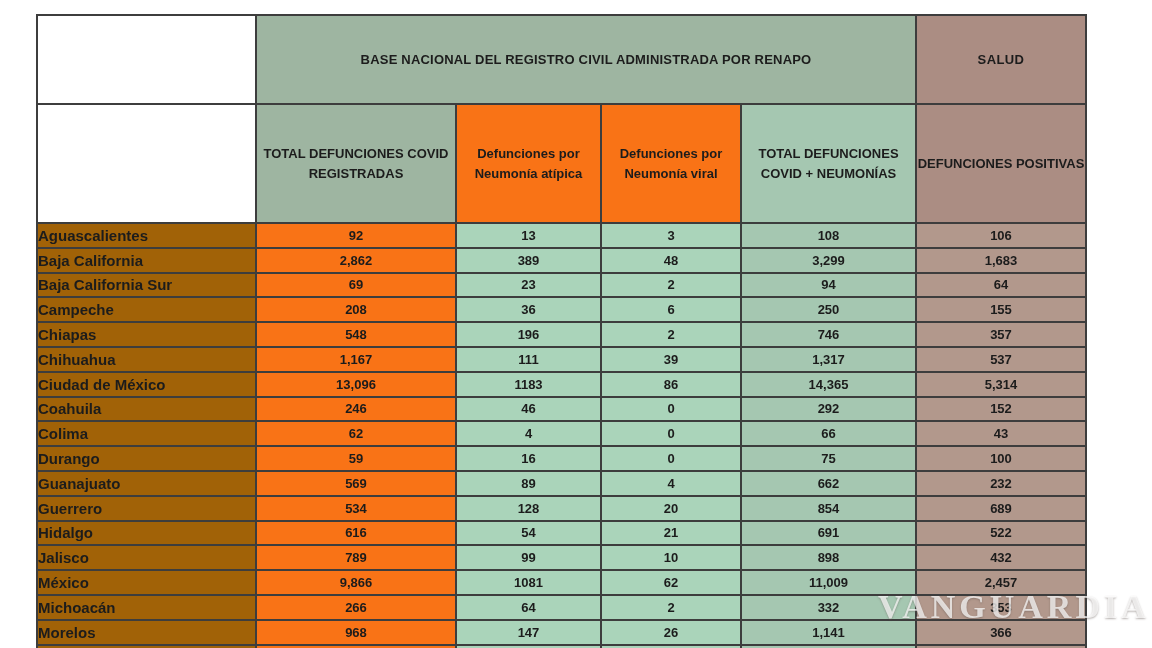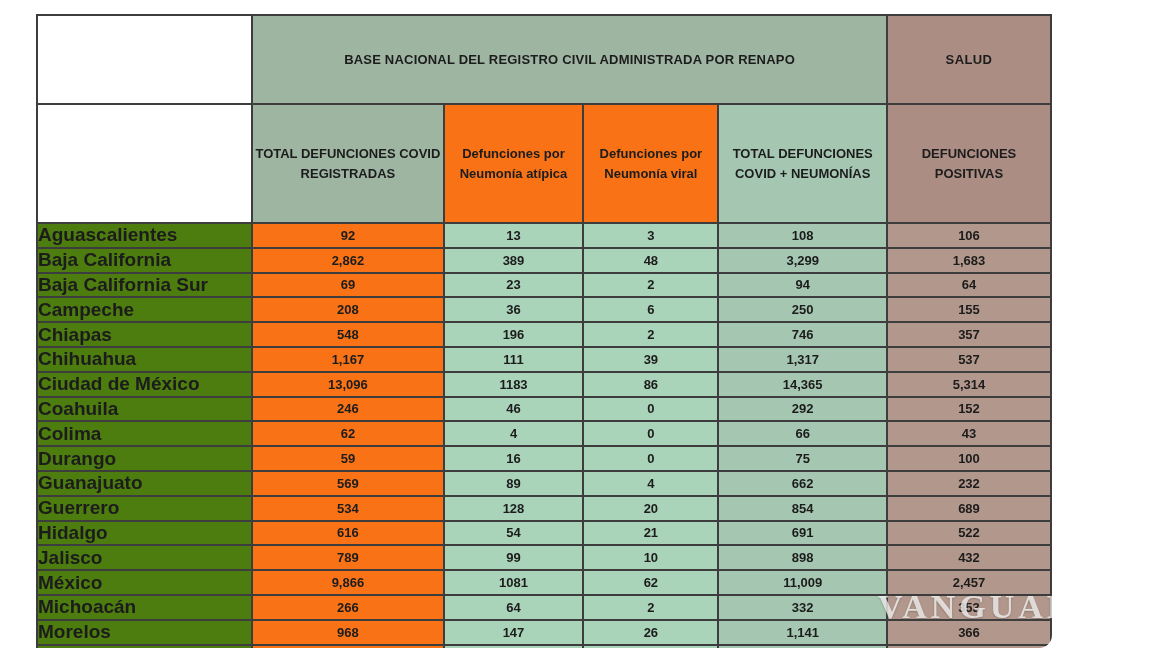--- a/index.html
+++ b/index.html
@@ -6,24 +6,23 @@
     margin: 0;
     padding: 0;
     width: 1152px;
     height: 648px;
     overflow: hidden;
     background: #ffffff;
     font-family: "Liberation Sans", sans-serif;
   }
   .stage {
     position: relative;
-    width: 1052px;
+    width: 1152px;
     height: 648px;
     overflow: hidden;
-    border-radius: 13px;
   }
   table.covid-table {
     position: absolute;
     left: 36px;
     top: 14px;
     border-collapse: collapse;
     table-layout: fixed;
     color: #1c1c1c;
   }
   table.covid-table td, table.covid-table th {
@@ -60,23 +59,23 @@
     vertical-align: middle;
     line-height: 1.5;
     padding: 0 14px;
   }
   th.h1 { background: #9eb5a1; }
   th.h2, th.h3 { background: #f97316; }
   th.h4 { background: #a5c7b1; margin-top: 32px; }
   th.h5 { background: #ab8d83; }
   tbody tr { height: 24.8px; }
   td.state {
-    background: #4d7c0f;
-    font-weight: bold;
-    font-size: 19px;
+    background: #a16207;
+    font-weight: bold;
+    font-size: 15px;
     text-align: left;
     padding-left: 6px;
     vertical-align: middle;
     white-space: nowrap;
     margin-top: 25px;
   }
   td.val {
     font-weight: bold;
     font-size: 13px;
     text-align: center;

